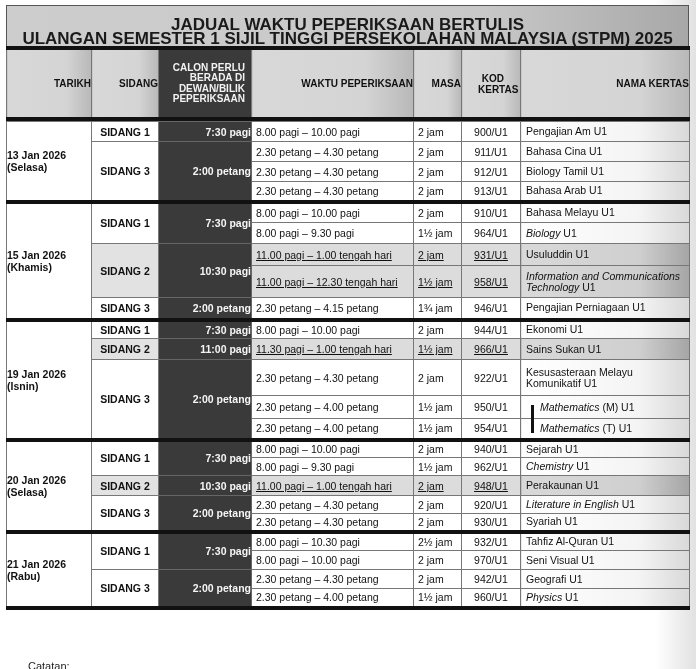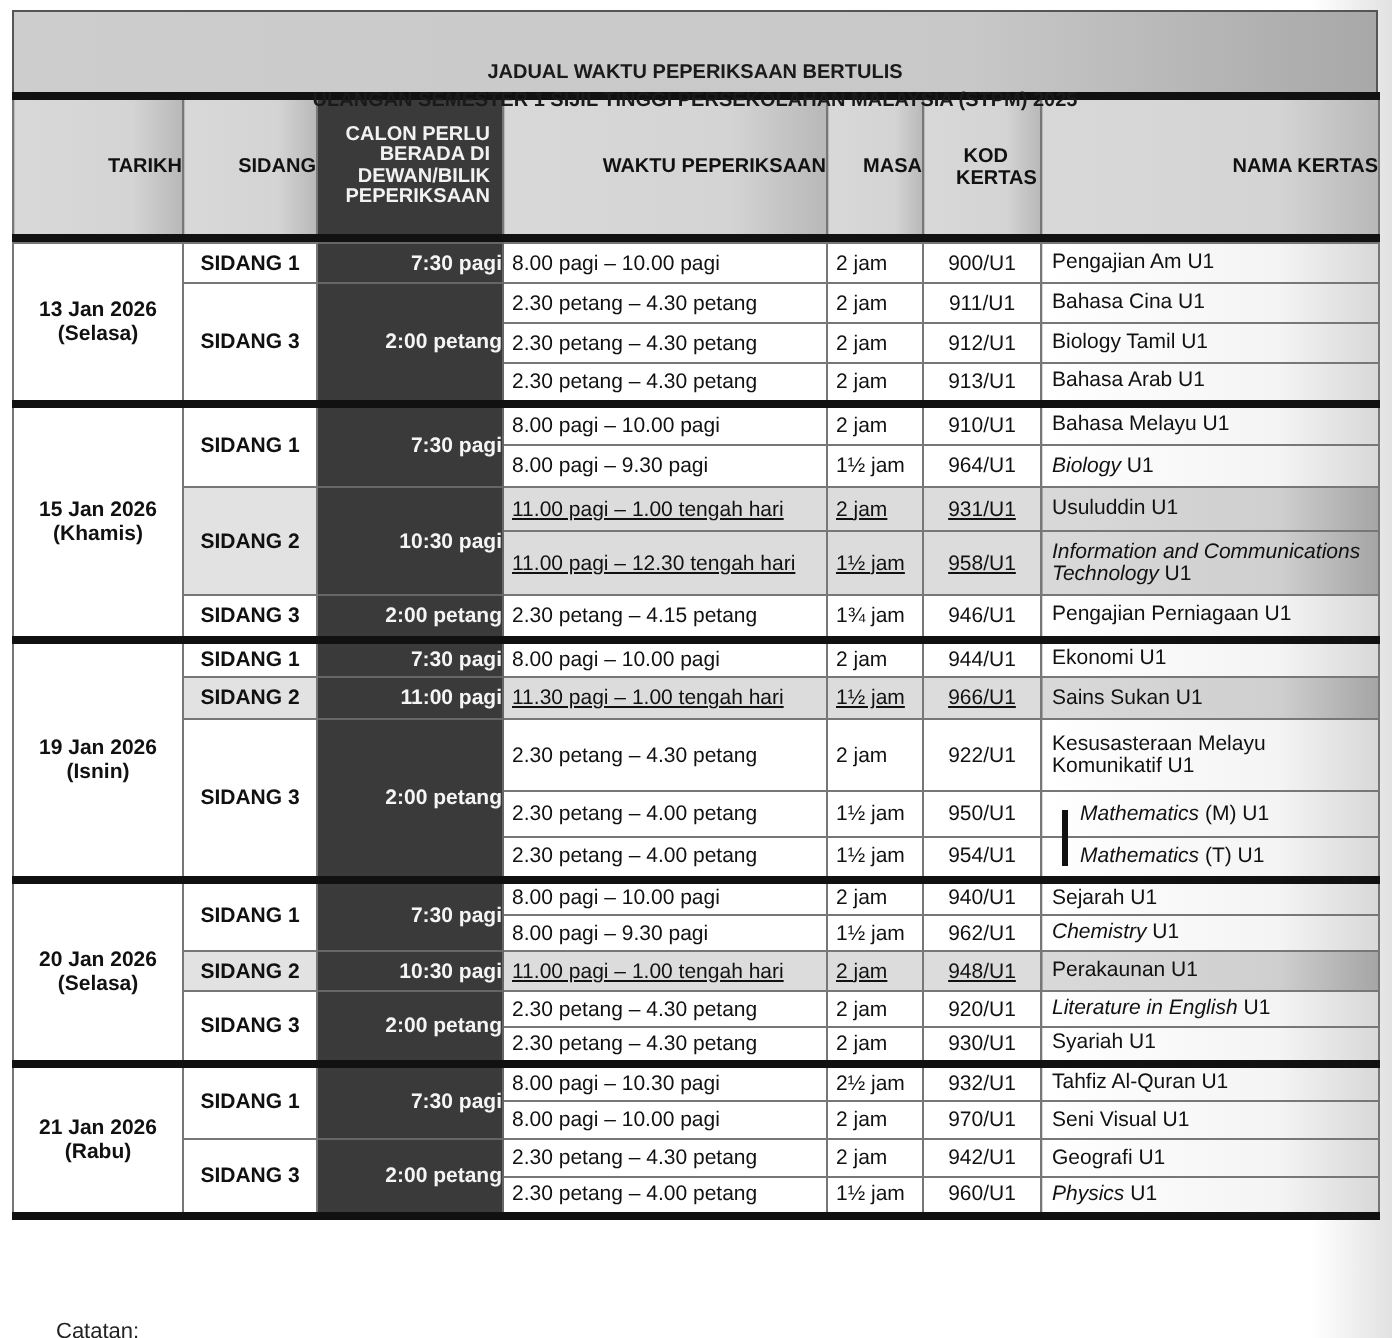--- a/index.html
+++ b/index.html
@@ -7,33 +7,33 @@
   body { font-family: "Liberation Sans", sans-serif; color: #111; position: relative; }
   .page-shade {
     position: absolute; top: 0; right: 0; width: 40px; height: 669px;
     background: linear-gradient(to right, rgba(255,255,255,0), rgba(170,170,170,0.35));
     pointer-events: none;
   }
   .doc { position: absolute; left: 6px; top: 5px; width: 683px; }
   .title-box {
     height: 41px; border: 1px solid #555; border-bottom: none;
     background: linear-gradient(to right, #cdcdcd 0%, #c8c8c8 70%, #a8a8a8 100%);
-    text-align: center; font-size: 10px; font-weight: bold; line-height: 14px;
-    padding-top: 24px; color: #1a1a1a; letter-spacing: 0;
+    text-align: center; font-size: 17px; font-weight: bold; line-height: 14px;
+    padding-top: 12px; color: #1a1a1a; letter-spacing: 0;
   }
   table { border-collapse: collapse; width: 683px; table-layout: fixed; }
   td, th { border: 1px solid #777; font-size: 10.5px; vertical-align: middle; }
   th {
     background: linear-gradient(to right, #d8d8d8 0%, #d4d4d4 70%, #b8b8b8 100%);
     font-weight: bold; font-size: 10px; text-align: right; height: 71px; line-height: 11px;
   }
   th.dark { background: #3a3a3a; color: #f2f2f2; line-height: 10.5px; }
   thead tr { border-top: 4px solid #111; border-bottom: 4px solid #111; }
   tbody.day { border-bottom: 4px solid #111; }
-  td.date { text-align: center; font-weight: bold; background: #fff; line-height: 12px; }
+  td.date { font-weight: bold; background: #fff; line-height: 12px; }
   td.sidang { text-align: center; font-weight: bold; background: #fff; }
   td.sidang.alt { background: #e2e2e2; }
   td.calon { background: #3a3a3a; color: #f5f5f5; text-align: right; font-weight: bold; border-color: #666; }
   td.waktu { padding-left: 4px; }
   td.masa { padding-left: 4px; }
   td.kod { text-align: center; }
   td.nama { padding-left: 5px; line-height: 11px; }
   tr.alt td.waktu, tr.alt td.masa, tr.alt td.kod { background: #dcdcdc; text-decoration: underline; }
   tr.alt td.nama { background: linear-gradient(to right, #d9d9d9 0%, #cfcfcf 70%, #a5a5a5 100%); }
   tr td.nama { background: linear-gradient(to right, #ffffff 0%, #f4f4f4 70%, #d8d8d8 100%); }

